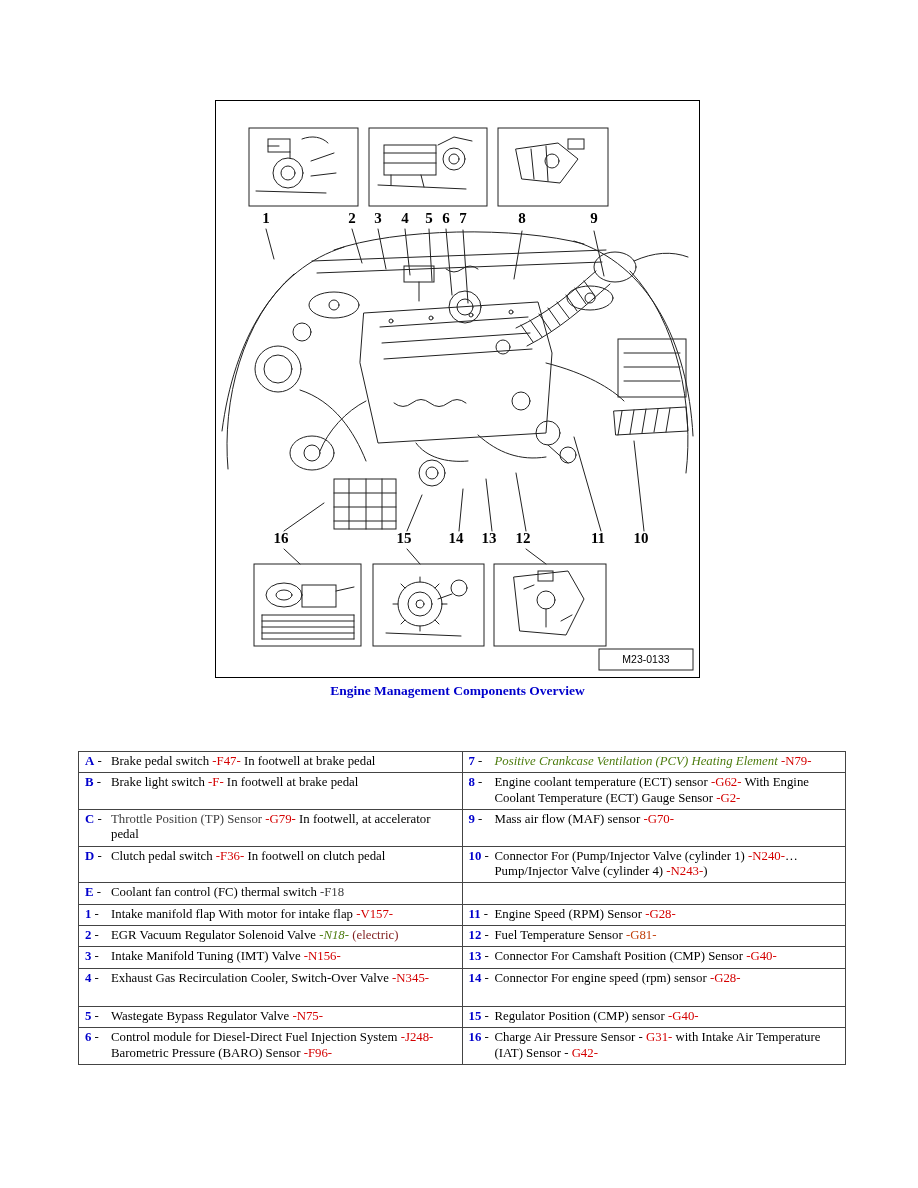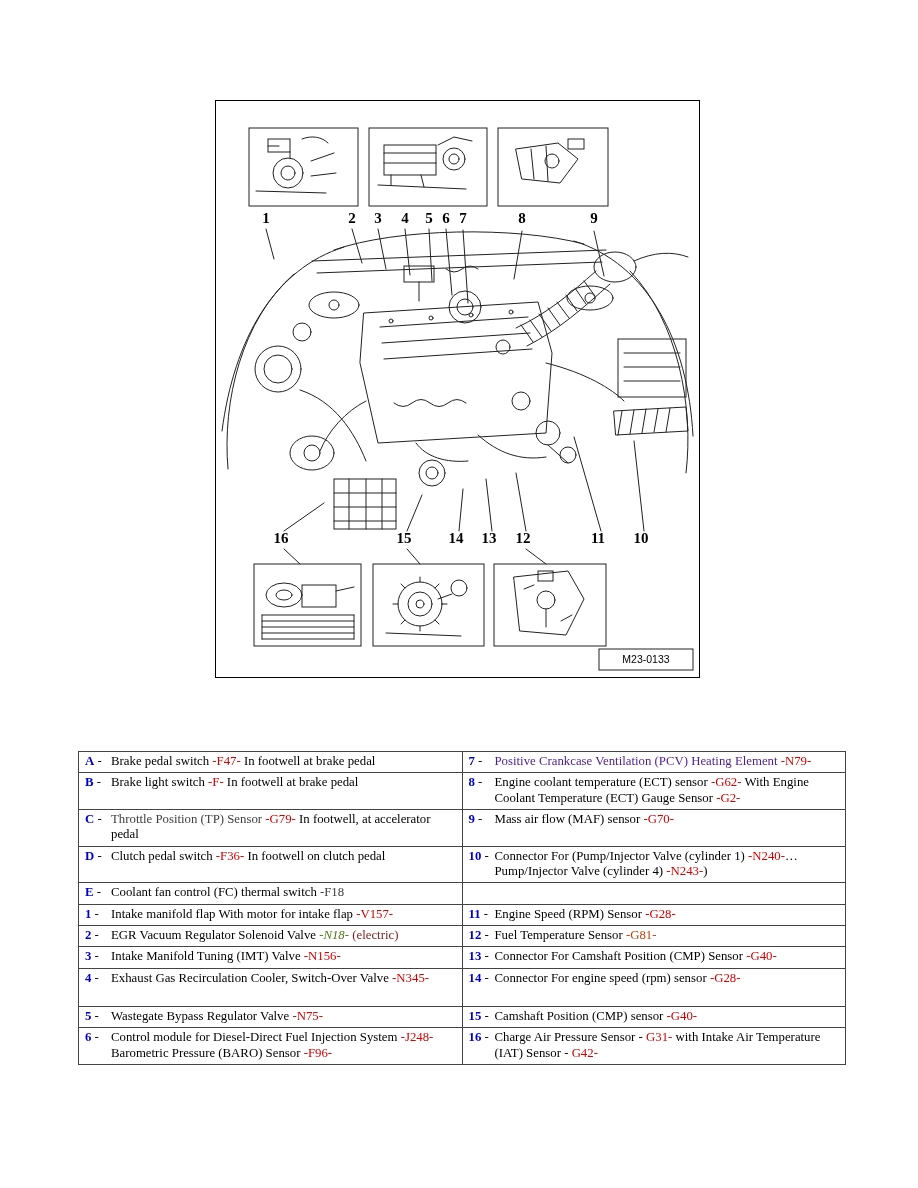--- a/index.html
+++ b/index.html
@@ -194,28 +194,29 @@
 
     <span class="callout" style="left:65px;  top:430px;">16</span>
     <span class="callout" style="left:188px; top:430px;">15</span>
     <span class="callout" style="left:240px; top:430px;">14</span>
     <span class="callout" style="left:273px; top:430px;">13</span>
     <span class="callout" style="left:307px; top:430px;">12</span>
     <span class="callout" style="left:382px; top:430px;">11</span>
     <span class="callout" style="left:425px; top:430px;">10</span>
   </div>
 
+  <div class="caption" style="color:#0000cc;">Engine Management Components Overview</div>
 
 
   <div class="tablewrap">
     <table class="components">
       <tbody>
           <tr>
             <td><span class="cell-head"><span class="lab" style="color: rgb(0, 0, 204);">A</span><span> - </span></span><span><span style="color: rgb(0, 0, 0);">Brake pedal switch </span><span style="color: rgb(212, 0, 0);">-F47-</span><span style="color: rgb(0, 0, 0);"> In footwell at brake pedal</span></span></td>
-            <td><span class="cell-head"><span class="lab" style="color: rgb(0, 0, 204);">7</span><span> - </span></span><span><span style="color: #4c1d95;">Positive Crankcase Ventilation (PCV) Heating Element </span><span style="color: rgb(212, 0, 0); text-align: right;">-N79-</span></span></td>
+            <td><span class="cell-head"><span class="lab" style="color: rgb(0, 0, 204);">7</span><span> - </span></span><span><span style="color: #4d7c0f; font-style: italic;">Positive Crankcase Ventilation (PCV) Heating Element </span><span style="color: rgb(212, 0, 0); text-align: right;">-N79-</span></span></td>
           </tr>
           <tr>
             <td><span class="cell-head"><span class="lab" style="color: rgb(0, 0, 204);">B</span><span> - </span></span><span><span style="color: rgb(0, 0, 0);">Brake light switch </span><span style="color: rgb(212, 0, 0);">-F-</span><span style="color: rgb(0, 0, 0);"> In footwell at brake pedal</span></span></td>
             <td><span class="cell-head"><span class="lab" style="color: rgb(0, 0, 204);">8</span><span> - </span></span><span><span style="color: rgb(0, 0, 0);">Engine coolant temperature (ECT) sensor </span><span style="color: rgb(212, 0, 0);">-G62-</span><span style="color: rgb(0, 0, 0);"> With Engine Coolant Temperature (ECT) Gauge Sensor </span><span style="color: rgb(212, 0, 0);">-G2-</span></span></td>
           </tr>
           <tr>
             <td><span class="cell-head"><span class="lab" style="color: rgb(0, 0, 204);">C</span><span> - </span></span><span><span style="color: #404040;">Throttle Position (TP) Sensor </span><span style="color: rgb(212, 0, 0);">-G79-</span><span style="color: rgb(0, 0, 0);"> In footwell, at accelerator pedal</span></span></td>
             <td><span class="cell-head"><span class="lab" style="color: rgb(0, 0, 204);">9</span><span> - </span></span><span><span style="color: rgb(0, 0, 0);">Mass air flow (MAF) sensor </span><span style="color: rgb(212, 0, 0);">-G70-</span></span></td>
           </tr>
           <tr>
@@ -237,21 +238,21 @@
           <tr>
             <td><span class="cell-head"><span class="lab" style="color: rgb(0, 0, 204);">3</span><span> - </span></span><span><span style="color: rgb(0, 0, 0);">Intake Manifold Tuning (IMT) Valve </span><span style="color: rgb(212, 0, 0);">-N156-</span></span></td>
             <td><span class="cell-head"><span class="lab" style="color: rgb(0, 0, 204);">13</span><span> - </span></span><span><span style="color: rgb(0, 0, 0);">Connector  For Camshaft Position (CMP) Sensor </span><span style="color: rgb(212, 0, 0);">-G40-</span></span></td>
           </tr>
           <tr>
             <td><span class="cell-head"><span class="lab" style="color: rgb(0, 0, 204);">4</span><span> - </span></span><span><span style="color: rgb(0, 0, 0);">Exhaust Gas Recirculation  Cooler, Switch-Over Valve </span><span style="color: rgb(212, 0, 0);">-N345-</span></span></td>
             <td><span class="cell-head"><span class="lab" style="color: rgb(0, 0, 204);">14</span><span> - </span></span><span><span style="color: rgb(0, 0, 0); margin-top: 16px;">Connector  For engine speed (rpm) sensor </span><span style="color: rgb(212, 0, 0);">-G28-</span></span></td>
           </tr>
           <tr>
             <td><span class="cell-head"><span class="lab" style="color: rgb(0, 0, 204);">5</span><span> - </span></span><span><span style="color: rgb(0, 0, 0);">Wastegate Bypass Regulator Valve </span><span style="color: rgb(212, 0, 0);">-N75-</span></span></td>
-            <td><span class="cell-head"><span class="lab" style="color: rgb(0, 0, 204);">15</span><span> - </span></span><span><span style="color: rgb(0, 0, 0);">Camshaft Position (CMP) sensor </span><span style="color: rgb(212, 0, 0);">-G40-</span></span></td>
+            <td><span class="cell-head"><span class="lab" style="color: rgb(0, 0, 204);">15</span><span> - </span></span><span><span style="color: rgb(0, 0, 0);">Regulator Position (CMP) sensor </span><span style="color: rgb(212, 0, 0);">-G40-</span></span></td>
           </tr>
           <tr>
             <td><span class="cell-head"><span class="lab" style="color: rgb(0, 0, 204);">6</span><span> - </span></span><span><span style="color: rgb(0, 0, 0);">Control module for Diesel-Direct Fuel Injection System </span><span style="color: rgb(212, 0, 0);">-J248-</span><br><span style="color: rgb(0, 0, 0);">Barometric Pressure (BARO) Sensor </span><span style="color: rgb(212, 0, 0);">-F96-</span></span></td>
             <td><span class="cell-head"><span class="lab" style="color: rgb(0, 0, 204);">16</span><span> - </span></span><span><span style="color: rgb(0, 0, 0);">Charge Air Pressure Sensor - </span><span style="color: rgb(212, 0, 0);">G31-</span><span style="color: rgb(0, 0, 0);"> with Intake Air Temperature (IAT) Sensor - </span><span style="color: rgb(212, 0, 0);">G42-</span></span></td>
           </tr>
         </tbody>
     </table>
   </div>
 
 </div>

